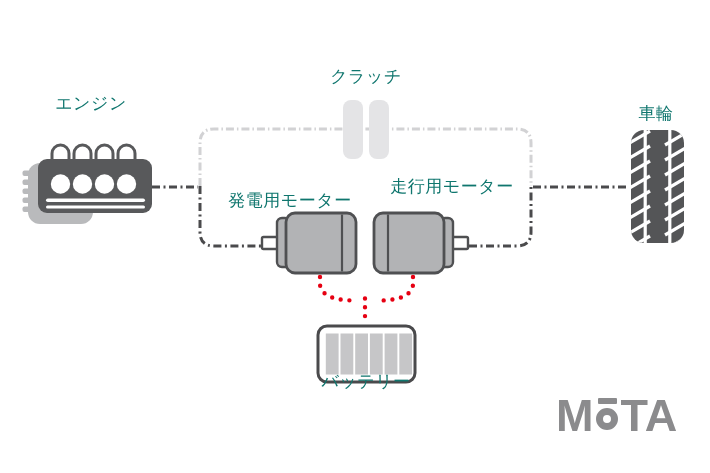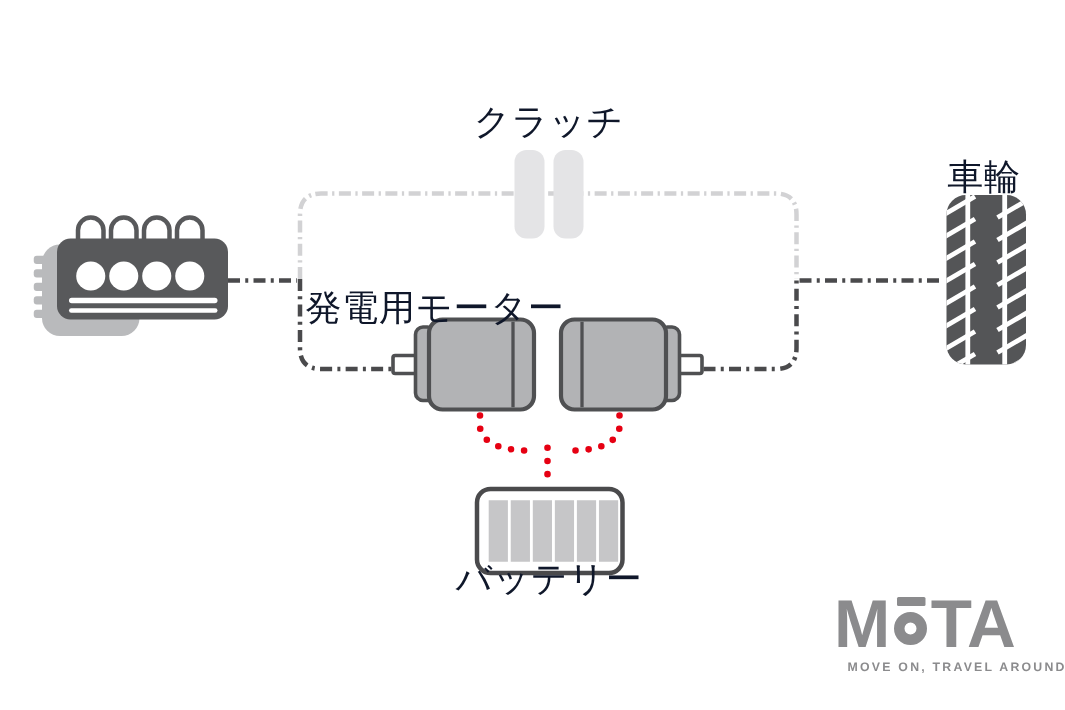--- a/index.html
+++ b/index.html
@@ -10,24 +10,24 @@
     height: 473px;
     background: #ffffff;
     overflow: hidden;
     font-family: "Liberation Sans", "DejaVu Sans", sans-serif;
   }
   .diagram-svg { position: absolute; left: 0; top: 0; }
 
   .jp-label {
     position: absolute;
     transform: translateX(-50%);
-    font-size: 24px;
+    font-size: 17px;
     font-weight: 500;
     letter-spacing: 0.5px;
-    color: #0f172a;
+    color: #0f766e;
     white-space: nowrap;
   }
   .lbl-engine    { left: 91px;  top: 92px;  }
   .lbl-clutch    { left: 366px; top: 65px;  }
   .lbl-generator { left: 290px; top: 189px; }
   .lbl-drive     { left: 452px; top: 175px; }
   .lbl-wheel     { left: 656px; top: 102px;  }
   .lbl-battery   { left: 366px; top: 370px; }
 
   
@@ -178,30 +178,31 @@
         <rect x="325.8" y="333.5" width="12.8" height="41"></rect>
         <rect x="340.5" y="333.5" width="12.8" height="41"></rect>
         <rect x="355.2" y="333.5" width="12.8" height="41"></rect>
         <rect x="369.9" y="333.5" width="12.8" height="41"></rect>
         <rect x="384.6" y="333.5" width="12.8" height="41"></rect>
         <rect x="399.3" y="333.5" width="12.8" height="41"></rect>
       </g>
     </g>
   </svg>
 
+  <div class="jp-label lbl-engine">エンジン</div>
   <div class="jp-label lbl-clutch">クラッチ</div>
   <div class="jp-label lbl-generator">発電用モーター</div>
+  <div class="jp-label lbl-drive">走行用モーター</div>
   <div class="jp-label lbl-wheel">車輪</div>
   <div class="jp-label lbl-battery">バッテリー</div>
 
   <div class="logo">
     <div class="logo-letters">
       <span>M</span>
       <span class="o-glyph">
         <span class="o-bar"></span>
         <span class="o-ring"></span>
       </span>
       <span>TA</span>
     </div>
-    <div class="logo-tagline">MOVE ON, TRAVEL AROUND</div>
   </div>
 
 </div>
 
 </body></html>

